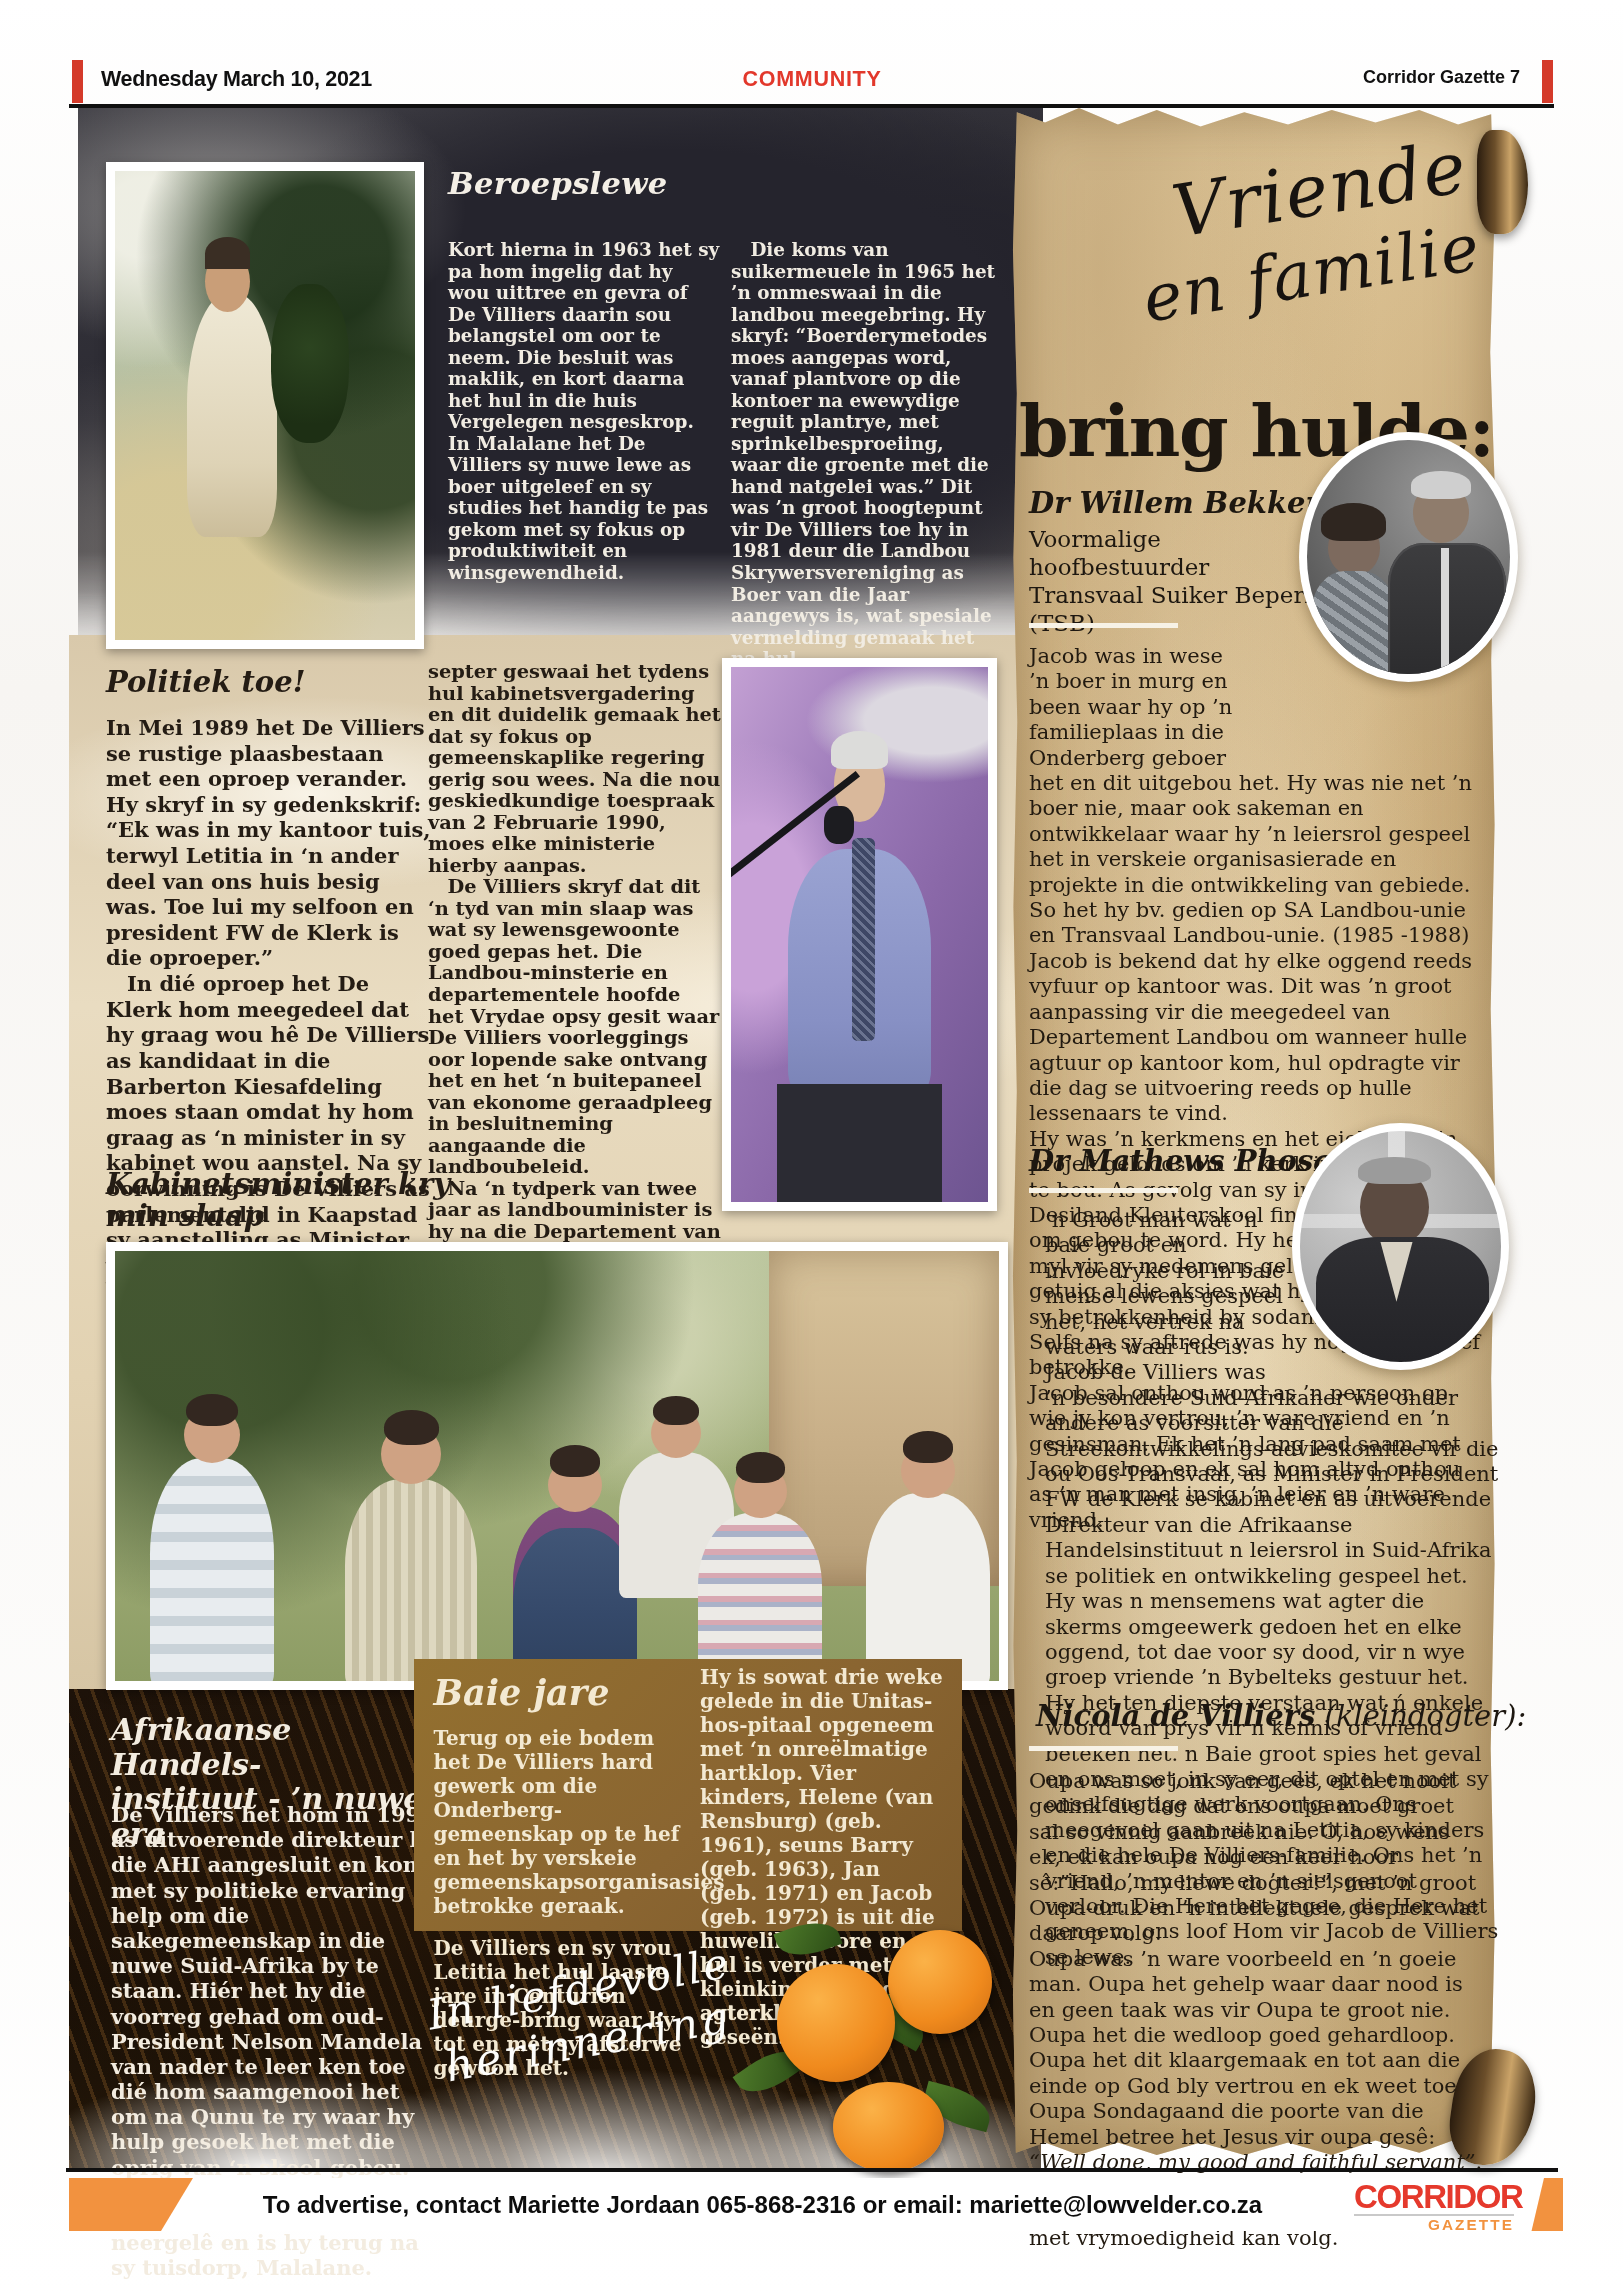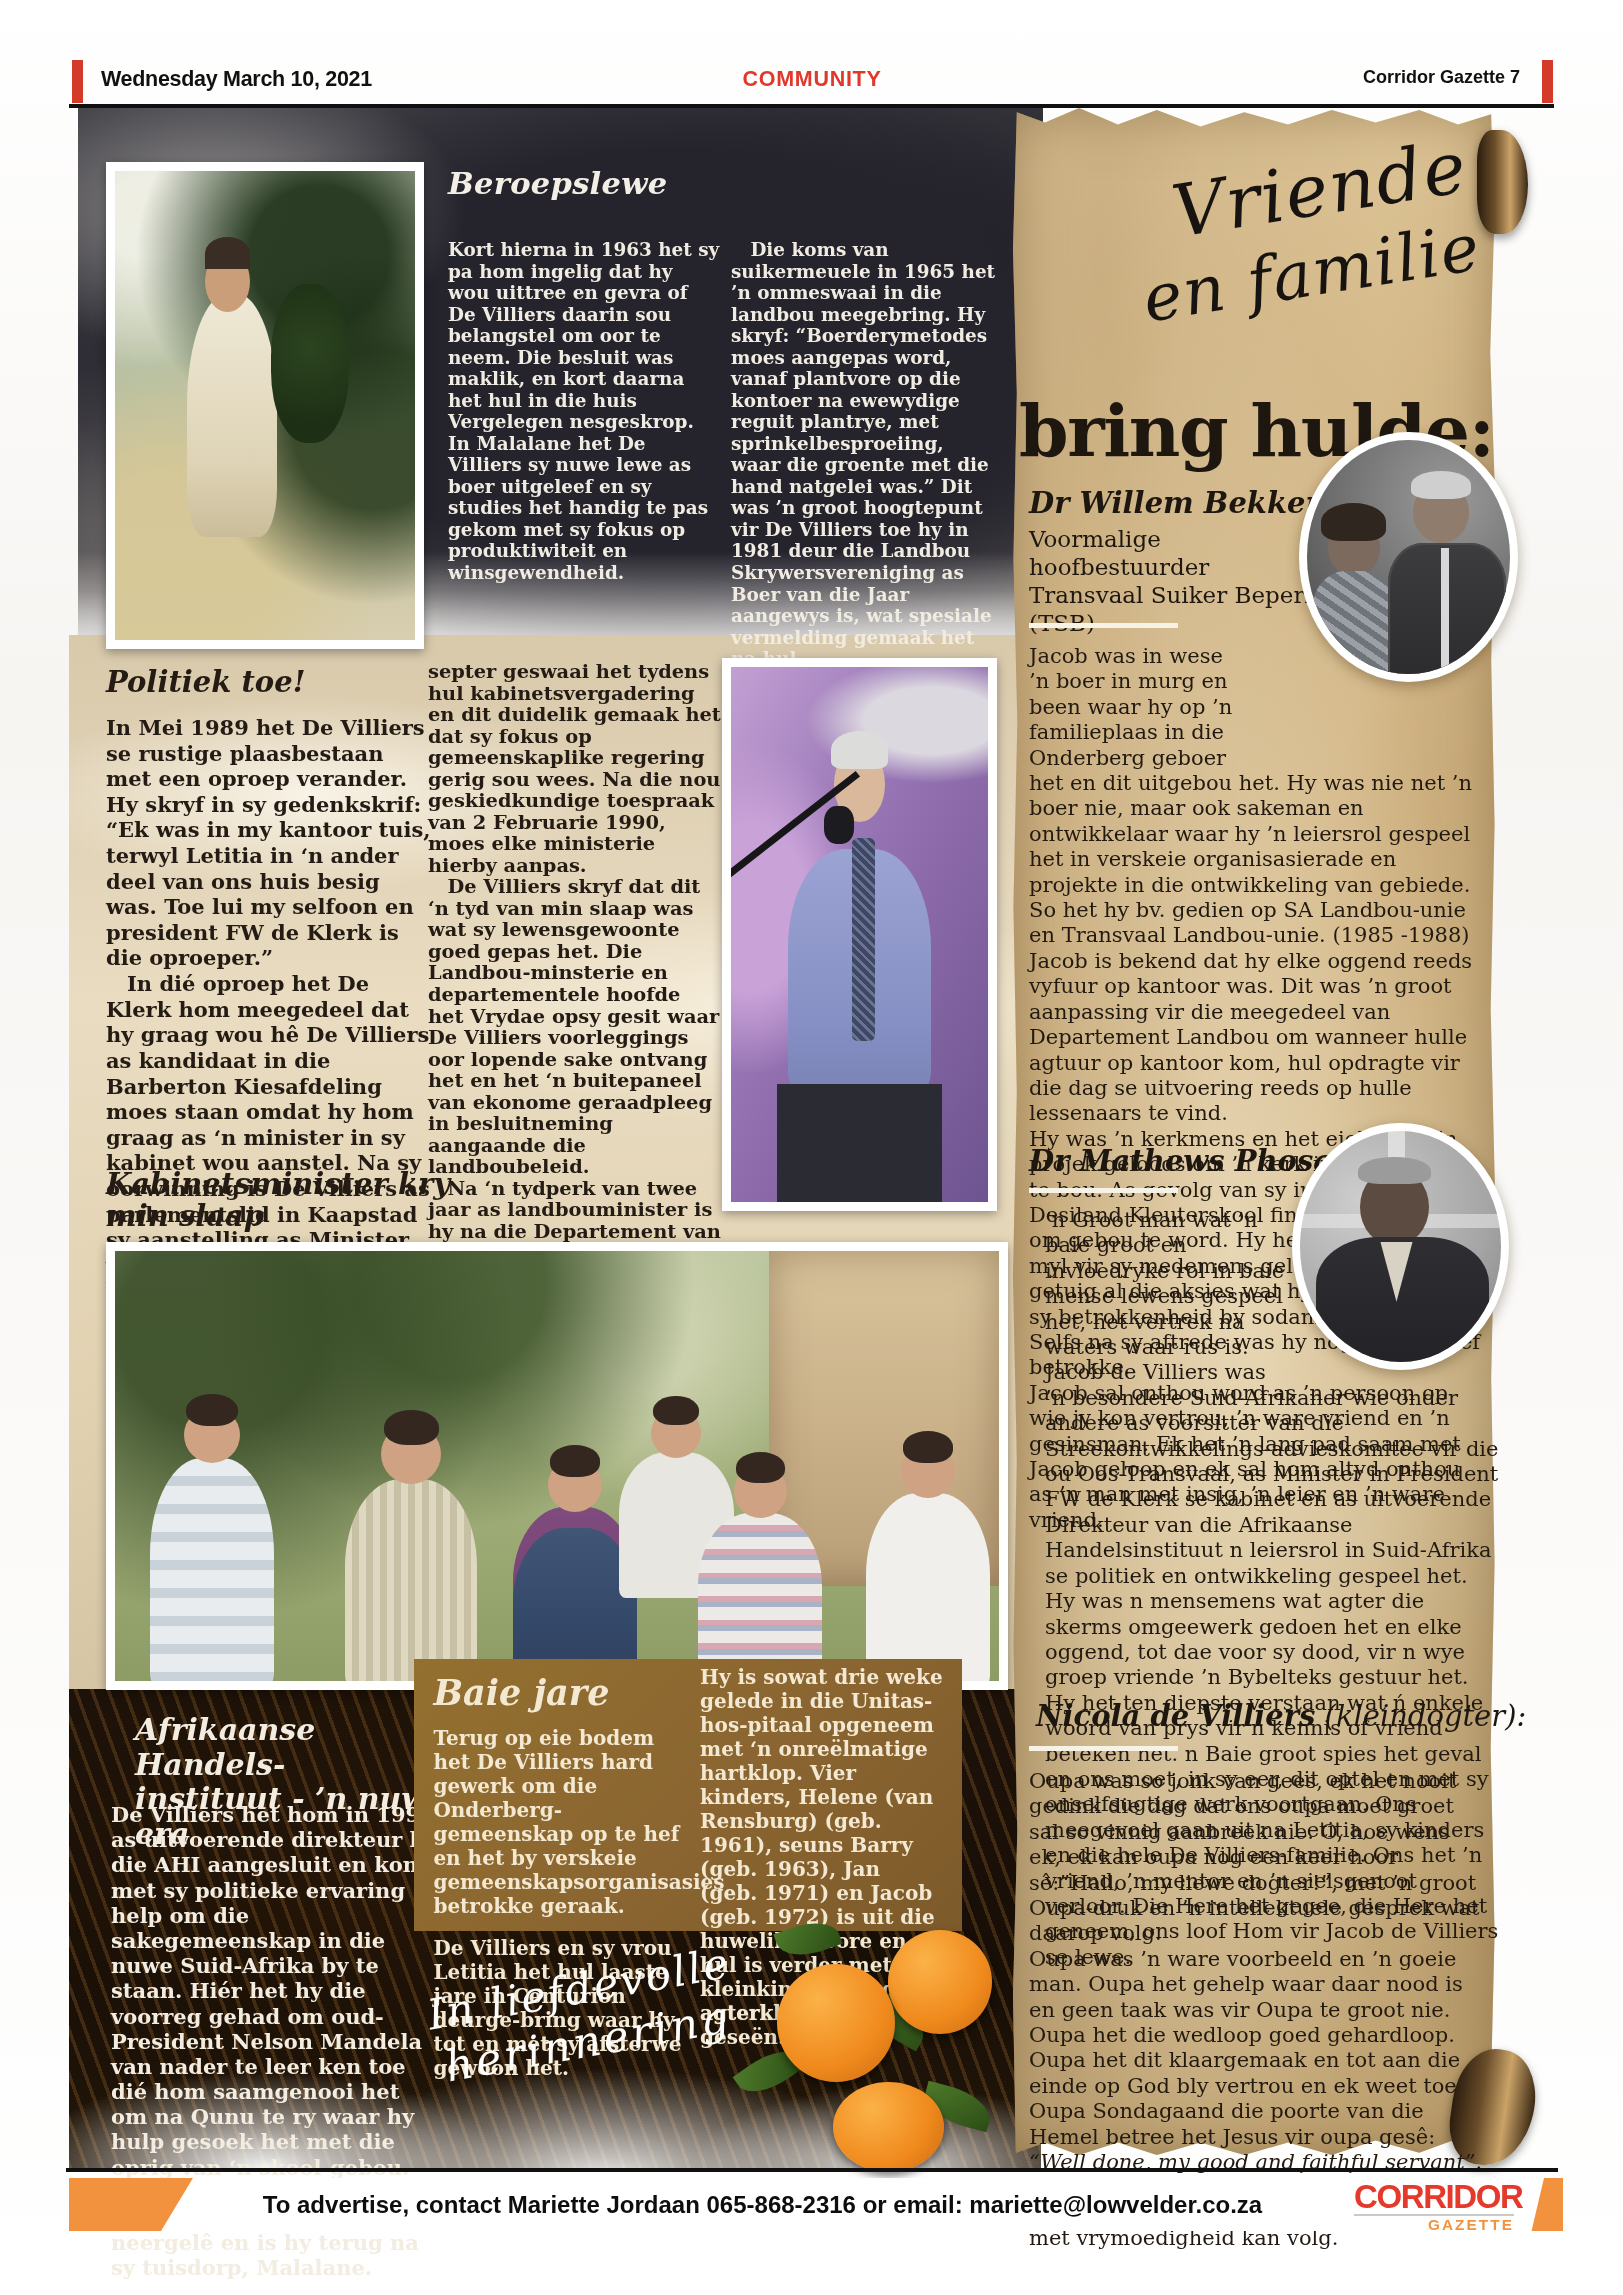--- a/index.html
+++ b/index.html
@@ -289,21 +289,21 @@
 
   <div class="abs" style="left:1036px; top:1699px; font-size:29px; color:#1d1710;">
     <span style="font-weight:700; font-style:italic;">Nicola de Villiers</span><span style="font-style:italic;"> (kleindogter):</span>
   </div>
   <div class="abs pg-bar" style="left:1029px; top:1746px;"></div>
   <div class="abs pg-body" style="left:1029px; top:1769px; width:455px;">
     <p>Oupa was so jonk van gees, ek het nooit gedink die dag dat ons oupa moet groet sal so vinnig aanbreek nie. O, hoe wens ek, ek kan oupa nog een keer hoor sê:”Hallo, my liewe dogter!”, met ’n groot Oupa-druk en ’n intellektuele gesprek wat daarop volg.</p>
     <p><span>Oupa was ’n ware voorbeeld en ’n goeie man. Oupa het gehelp waar daar nood is en geen taak was vir Oupa te groot nie.  Oupa het die wedloop goed gehardloop. Oupa het dit klaargemaak en tot aan die einde op God bly vertrou en ek weet toe Oupa Sondagaand die poorte van die Hemel betree het Jesus vir oupa gesê: </span><span style="font-style:italic;">“Well done, my good and faithful servant”</span><span>. Dankie vir die nalatenskap wat oupa agterlaat en vir die voetspore waarin ons met vrymoedigheid kan volg.</span></p>
   </div>
 
-  <div class="abs ahi-head" style="left:111px; top:1713px; width:319px;margin-left:24px;">
+  <div class="abs ahi-head" style="left:111px; top:1713px; width:319px;">
     <span>Afrikaanse Handels-</span><br>
     <span>instituut - ’n nuwe era</span>
   </div>
   <div class="abs ahi-body" style="left:111px; top:1802px; width:326px;">De Villiers het hom in 1995 as uitvoerende direkteur by die AHI aangesluit en kon met sy politieke ervaring help om die sakegemeenskap in die nuwe Suid-Afrika by te staan. Hiér het hy die voorreg gehad om oud-President Nelson Mandela van nader te leer ken toe dié hom saamgenooi het om na Qunu te ry waar hy hulp gesoek het met die oprig van ‘n skool-gebou. Op 70-jarige ouderdom het hy die tuig by die AHI neergelê en is hy terug na sy tuisdorp, Malalane.</div>
 
   <div class="abs goue-box">
     <div class="goue-head" style="position:absolute; left:19.4px; top:12.5px;">Baie jare</div>
     <div class="goue-col" style="position:absolute; left:19.4px; top:67px; width:250px;">
       <p>Terug op eie bodem het De Villiers hard gewerk om die Onderberg-gemeenskap op te hef en het by verskeie gemeenskapsorganisasies betrokke geraak.</p>
       <p>De Villiers en sy vrou Letitia het hul laaste jare in Centurion deurge-bring waar hy tot en met sy afsterwe gewoon het.</p>

